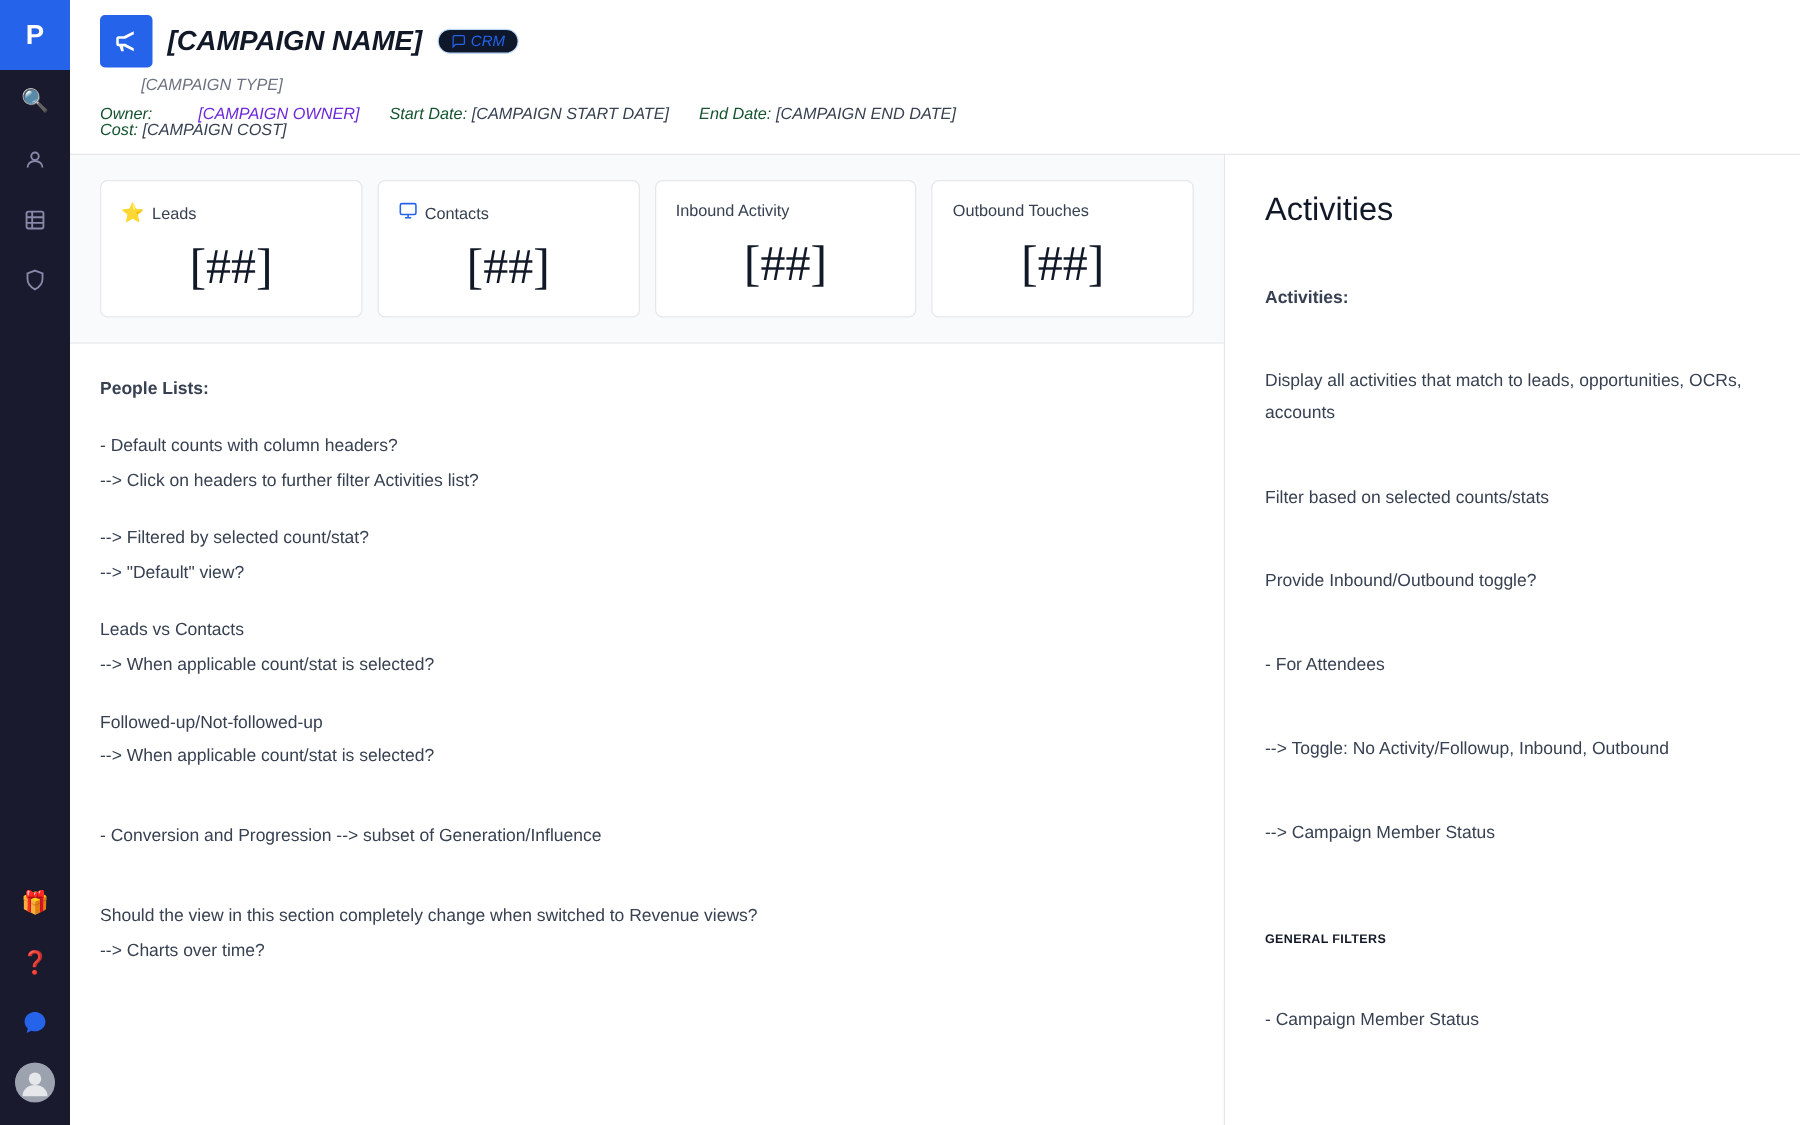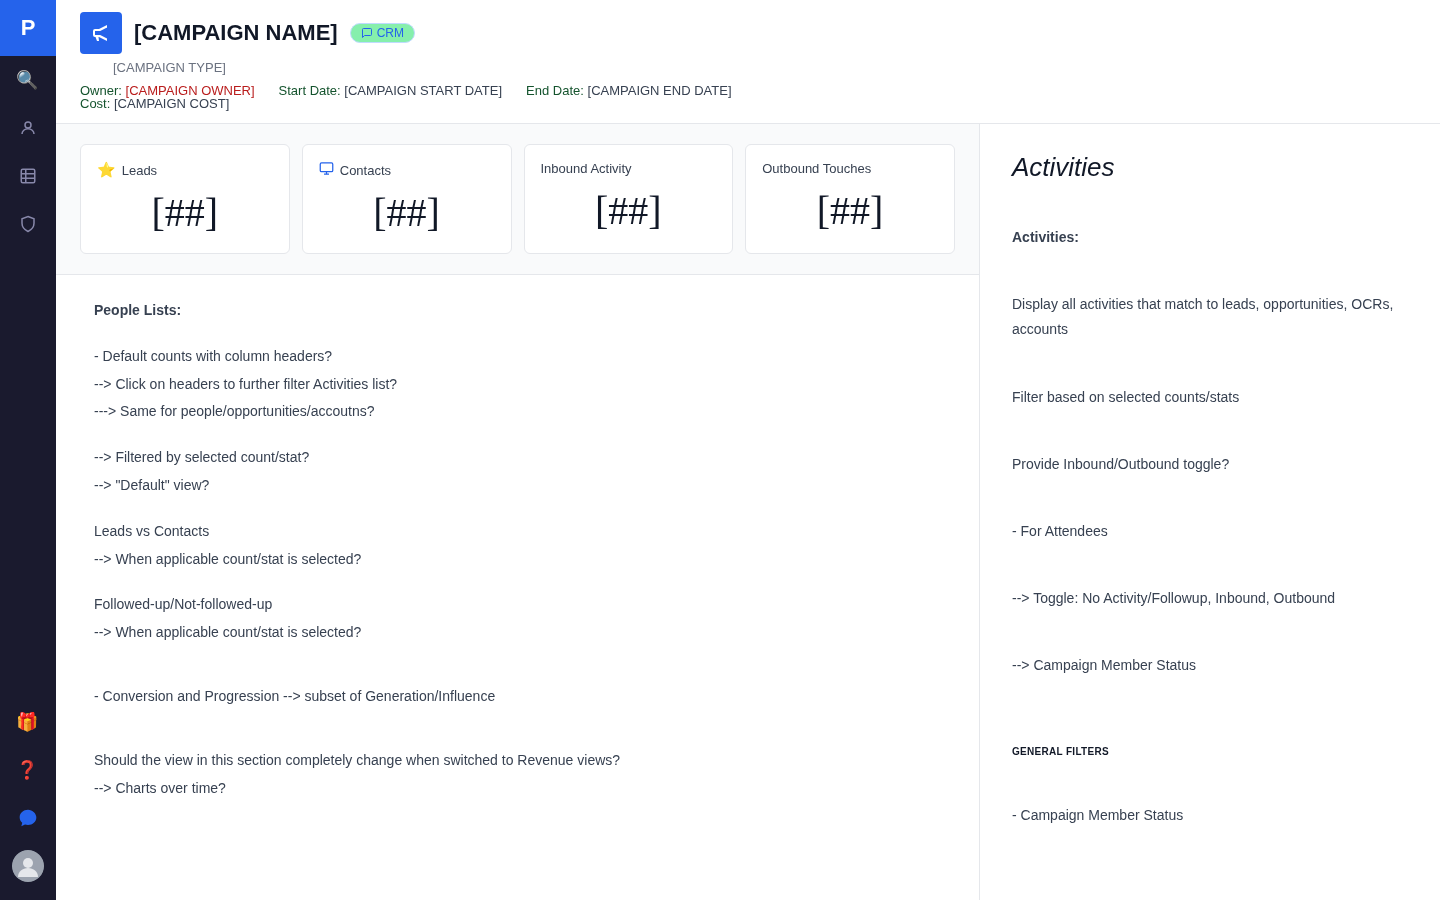--- a/index.html
+++ b/index.html
@@ -69,20 +69,21 @@
     }
 
     
     .header {
       background: white;
       border-bottom: 1px solid #e5e7eb;
       padding: 12px 24px;
       display: flex;
       flex-direction: column;
       gap: 6px;
+      font-style: italic;
     }
     .header-top {
       display: flex;
       align-items: center;
       gap: 12px;
     }
     .campaign-icon {
       width: 42px;
       height: 42px;
       background: #2563eb;
@@ -95,21 +96,21 @@
     }
     .campaign-title {
       font-size: 22px;
       font-weight: 600;
       color: #111827;
     }
     .crm-badge {
       display: flex;
       align-items: center;
       gap: 4px;
-      background: #86efac;
+      background: #0f172a;
       border: 1px solid #bfdbfe;
       border-radius: 12px;
       padding: 2px 10px;
       font-size: 12px;
       color: #2563eb;
       cursor: pointer;
     }
     .campaign-type {
       font-size: 13px;
       color: #6b7280;
@@ -117,21 +118,21 @@
     }
     .header-meta {
       display: flex;
       align-items: center;
       gap: 24px;
       font-size: 13px;
       color: #374151;
       margin-top: 2px;
     }
     .header-meta .label { color: #14532d; }
-    .header-meta .value-link { color: #b91c1c; cursor: pointer; }
+    .header-meta .value-link { color: #6d28d9; cursor: pointer; margin-left: 33px; }
 
     
     .content-split {
       display: flex;
       flex: 1;
       overflow: hidden;
     }
 
     
     .left-panel {
@@ -178,21 +179,20 @@
       display: flex;
       align-items: center;
       justify-content: center;
       font-family: Georgia, serif;
     }
 
     
     .people-section {
       padding: 24px;
       background: white;
-      margin-left: 14px;
     }
     .people-section p {
       font-size: 14px;
       color: #374151;
       line-height: 1.7;
       margin-bottom: 4px;
     }
 
     
     .right-panel {
@@ -200,21 +200,20 @@
       flex-shrink: 0;
       background: white;
       overflow-y: auto;
       padding: 28px 32px;
     }
     .activities-title {
       font-size: 26px;
       font-weight: 400;
       color: #111827;
       margin-bottom: 28px;
-      font-style: italic;
     }
     .activities-content {
       font-size: 14px;
       color: #374151;
       line-height: 1.8;
     }
     .activities-content p {
       margin-bottom: 16px;
       margin-top: 42px;
     }
@@ -358,21 +357,20 @@
           <div class="stat-value">[##]</div>
         </div>
 
       </div>
 
       <div class="people-section">
         <p><strong>People Lists:</strong></p>
         <br>
         <p>- Default counts with column headers?</p>
         <p>--&gt; Click on headers to further filter Activities list?</p>
-        <p>---&gt; Same for people/opportunities/accoutns?</p>
         <br>
         <p>--&gt; Filtered by selected count/stat?</p>
         <p>--&gt; "Default" view?</p>
         <br>
         <p>Leads vs Contacts</p>
         <p>--&gt; When applicable count/stat is selected?</p>
         <br>
         <p>Followed-up/Not-followed-up</p>
         <p>--&gt; When applicable count/stat is selected?</p>
         <br>

